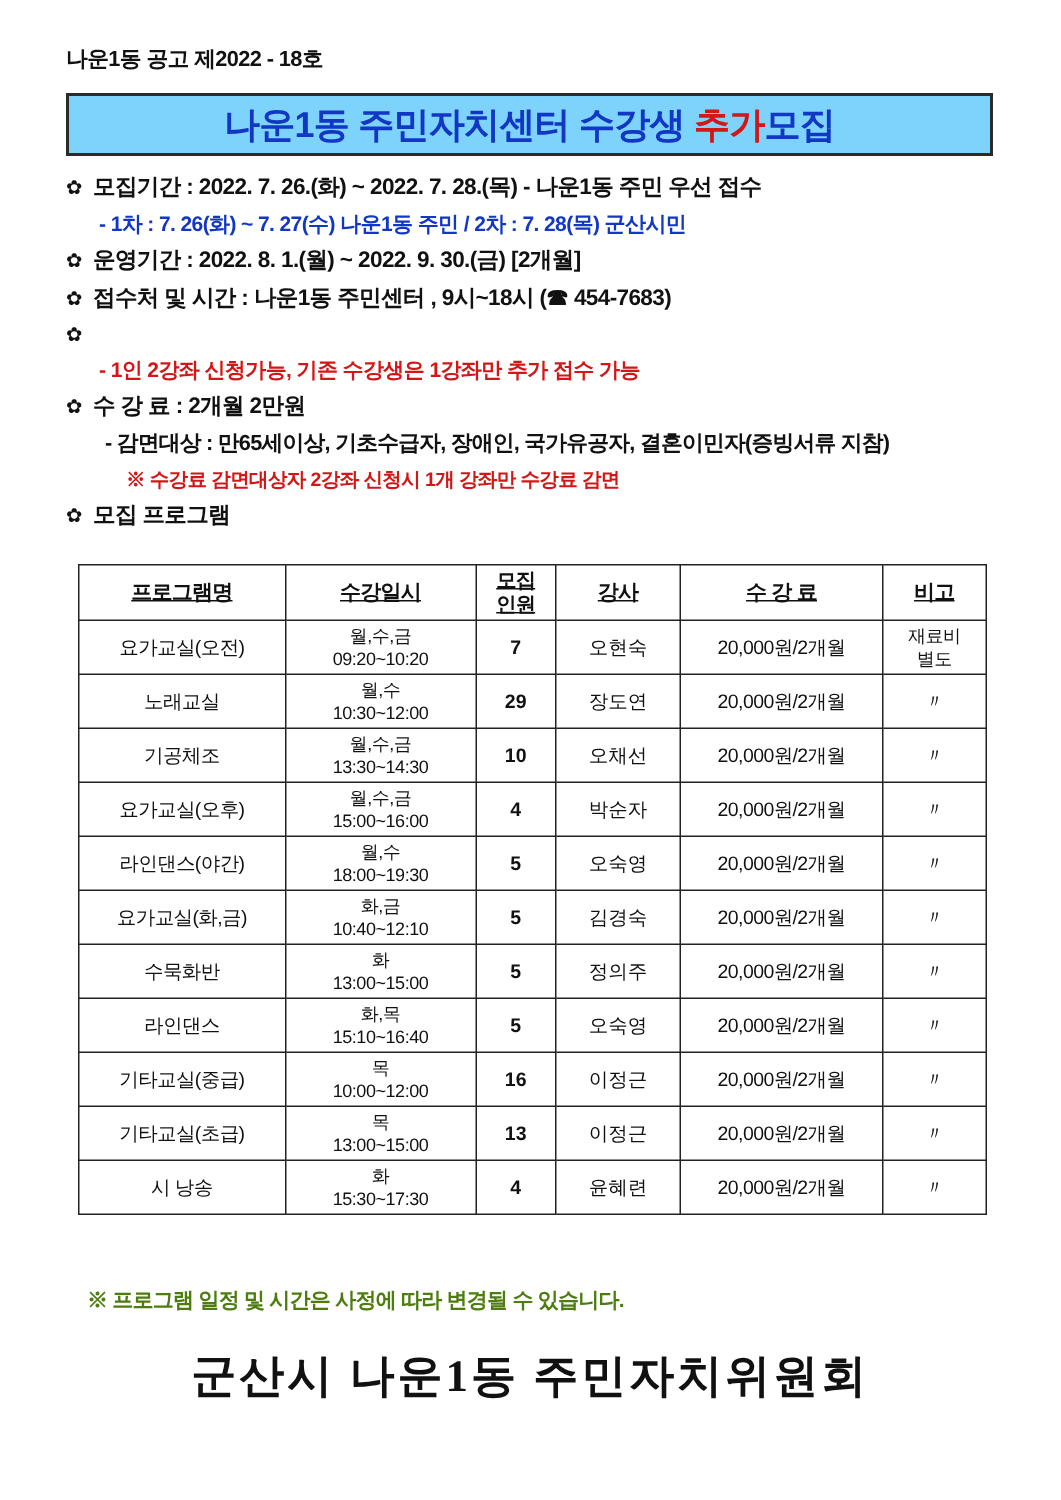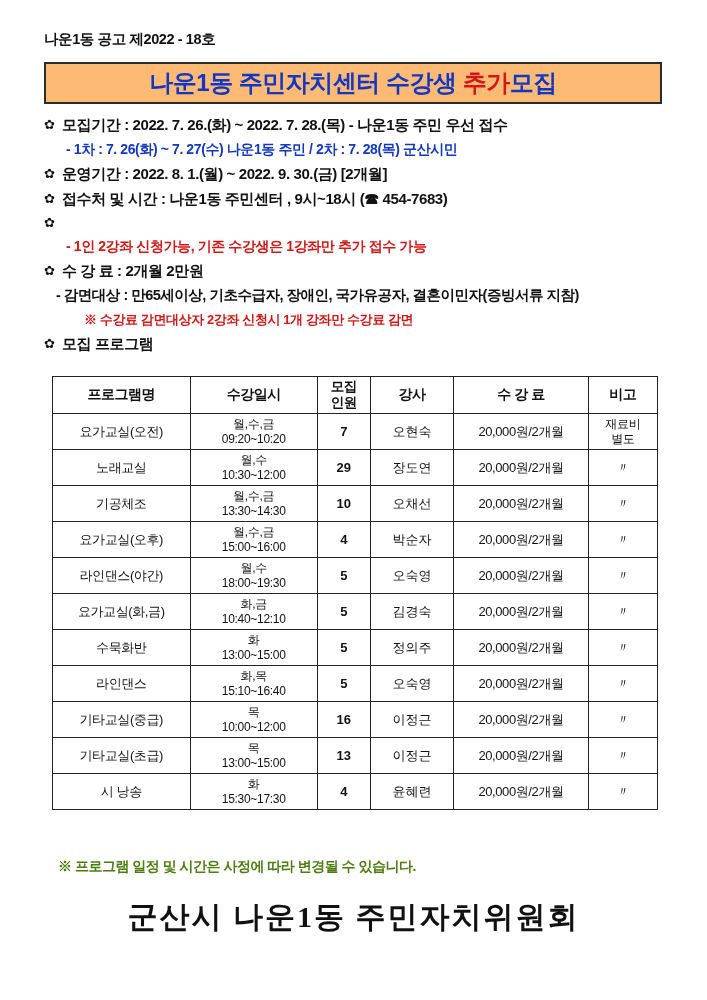--- a/index.html
+++ b/index.html
@@ -31,21 +31,21 @@
     letter-spacing: -0.4px;
     color: #111;
   }
   .title-bar {
     position: absolute;
     top: 62px;
     left: 44px;
     width: 618px;
     height: 42px;
     border: 2px solid #2b2b2b;
-    background: #fdba74;
+    background: #7dd3fc;
     display: flex;
     align-items: center;
     justify-content: center;
     box-sizing: border-box;
   }
   .title-text {
     font-size: 24px;
     font-weight: bold;
     color: #1237c4;
     letter-spacing: -0.5px;
@@ -91,21 +91,21 @@
   .red { color: #d41616; }
   .small-red {
     margin-left: 40px;
     font-size: 13px;
     font-weight: bold;
     color: #d41616;
     letter-spacing: -0.4px;
     margin-bottom: 6px;
   }
   .sub-plain {
-    margin-left: 12px;
+    margin-left: 26px;
     font-size: 14.5px;
     font-weight: bold;
     letter-spacing: -0.5px;
     color: #111;
     margin-bottom: 6px;
   }
   .prog-label {
     margin-top: 4px;
   }
   table.schedule {
@@ -122,20 +122,21 @@
     vertical-align: middle;
     font-size: 13px;
     color: #111;
     padding: 0;
   }
   table.schedule th {
     height: 36px;
     font-weight: bold;
     font-size: 14px;
     letter-spacing: -0.5px;
+    text-decoration: underline;
   }
   table.schedule td {
     height: 35px;
   }
   .col-name { width: 135px; }
   .col-time { width: 125px; }
   .col-cap  { width: 52px; }
   .col-teacher { width: 82px; }
   .col-fee { width: 132px; }
   .col-note { width: 68px; }

